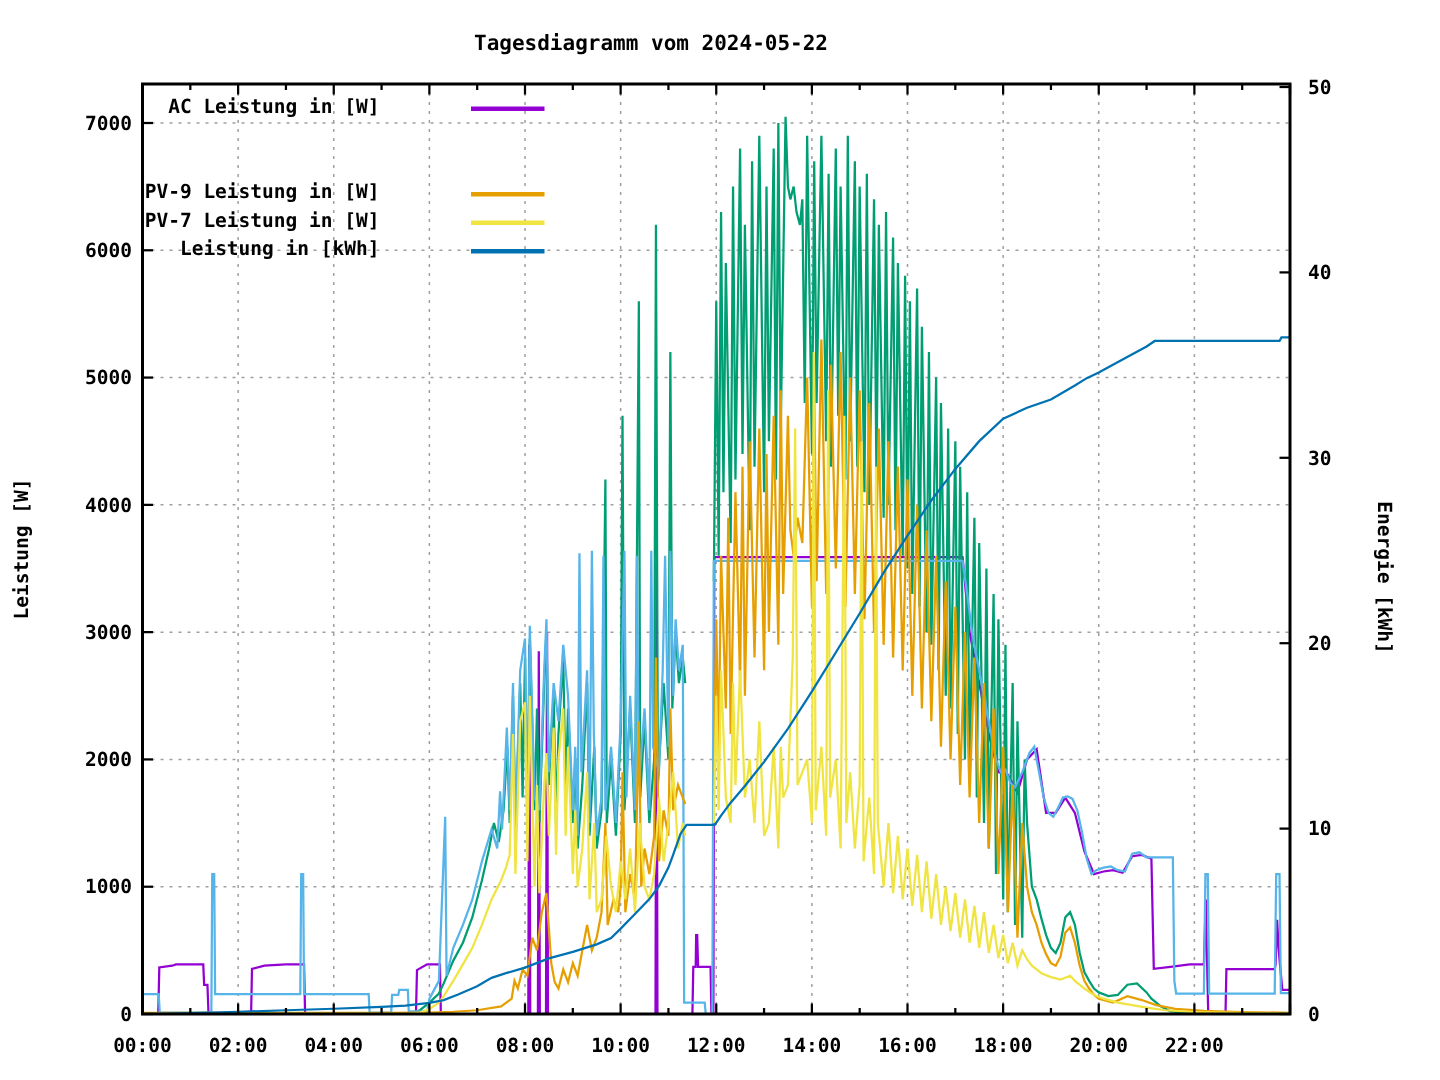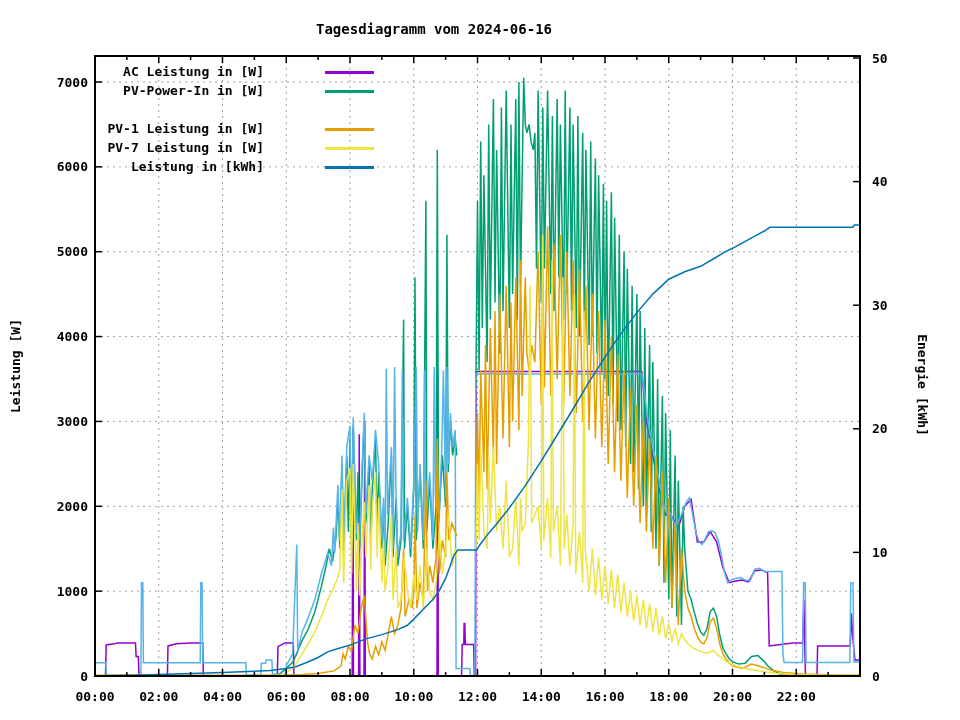--- a/index.html
+++ b/index.html
@@ -1,21 +1,21 @@
 <!DOCTYPE html>
 <html><head>
 <meta charset="utf-8">
 <style>
   html,body{margin:0;padding:0;background:#fff;}
   .chart-wrap{position:relative;width:960px;height:720px;background:#fff;overflow:hidden;
     font-family:"DejaVu Sans Mono","Liberation Mono",monospace;color:#000;}
   .chart-wrap svg{position:absolute;left:0;top:0;}
   .chart-title{position:absolute;left:434px;top:21px;transform:translateX(-50%);
     font-size:14px;font-weight:bold;white-space:nowrap;}
-  .legend{position:absolute;left:12px;top:0;width:420px;height:200px;}
+  .legend{position:absolute;left:1px;top:0;width:420px;height:200px;}
   .legend-row{position:absolute;left:0;height:18px;width:420px;}
   .legend-label{position:absolute;left:0;top:0;width:252px;text-align:right;
     font-size:13px;font-weight:bold;line-height:18px;white-space:pre;}
   .legend-line{position:absolute;left:313px;top:8px;width:49px;height:3px;}
   .ylab{position:absolute;font-size:13px;font-weight:bold;white-space:nowrap;}
   .ylab-left{left:15px;top:366px;transform:translate(-50%,-50%) rotate(-90deg);}
   .ylab-right{left:922px;top:385px;transform:translate(-50%,-50%) rotate(90deg);}
   text{font-family:"DejaVu Sans Mono","Liberation Mono",monospace;font-weight:bold;
     font-size:13px;fill:#000;}
 </style>
@@ -141,36 +141,32 @@
       <text x="88" y="171.35714285714283" text-anchor="end">6000</text>
       <text x="88" y="86.5" text-anchor="end">7000</text>
       <text x="872" y="680.5" text-anchor="start">0</text>
       <text x="872" y="556.9" text-anchor="start">10</text>
       <text x="872" y="433.3" text-anchor="start">20</text>
       <text x="872" y="309.7" text-anchor="start">30</text>
       <text x="872" y="186.10000000000002" text-anchor="start">40</text>
       <text x="872" y="62.5" text-anchor="start">50</text>
     </svg>
 
-  <div class="chart-title">Tagesdiagramm vom 2024-06-16</div>
+  <div class="chart-title">Tagesdiagramm vom 2024-05-22</div>
 
   <div class="ylab ylab-left">Leistung [W]</div>
   <div class="ylab ylab-right">Energie [kWh]</div>
 
   <div class="legend">
     <div class="legend-row" style="top:63px">
       <span class="legend-label">AC Leistung in [W]</span>
       <span class="legend-line" style="background: rgb(148, 0, 211);"></span>
     </div>
-    <div class="legend-row" style="top:82px">
-      <span class="legend-label">PV-Power-In in [W]</span>
-      <span class="legend-line" style="background: rgb(0, 158, 115);"></span>
-    </div>
     <div class="legend-row" style="top:120px">
-      <span class="legend-label">PV-1 Leistung in [W]</span>
+      <span class="legend-label">PV-9 Leistung in [W]</span>
       <span class="legend-line" style="background: rgb(230, 159, 0);"></span>
     </div>
     <div class="legend-row" style="top:139px">
       <span class="legend-label">PV-7 Leistung in [W]</span>
       <span class="legend-line" style="background: rgb(240, 228, 66);"></span>
     </div>
     <div class="legend-row" style="top:158px">
       <span class="legend-label">Leistung in [kWh]</span>
       <span class="legend-line" style="background: rgb(0, 114, 178);"></span>
     </div>

